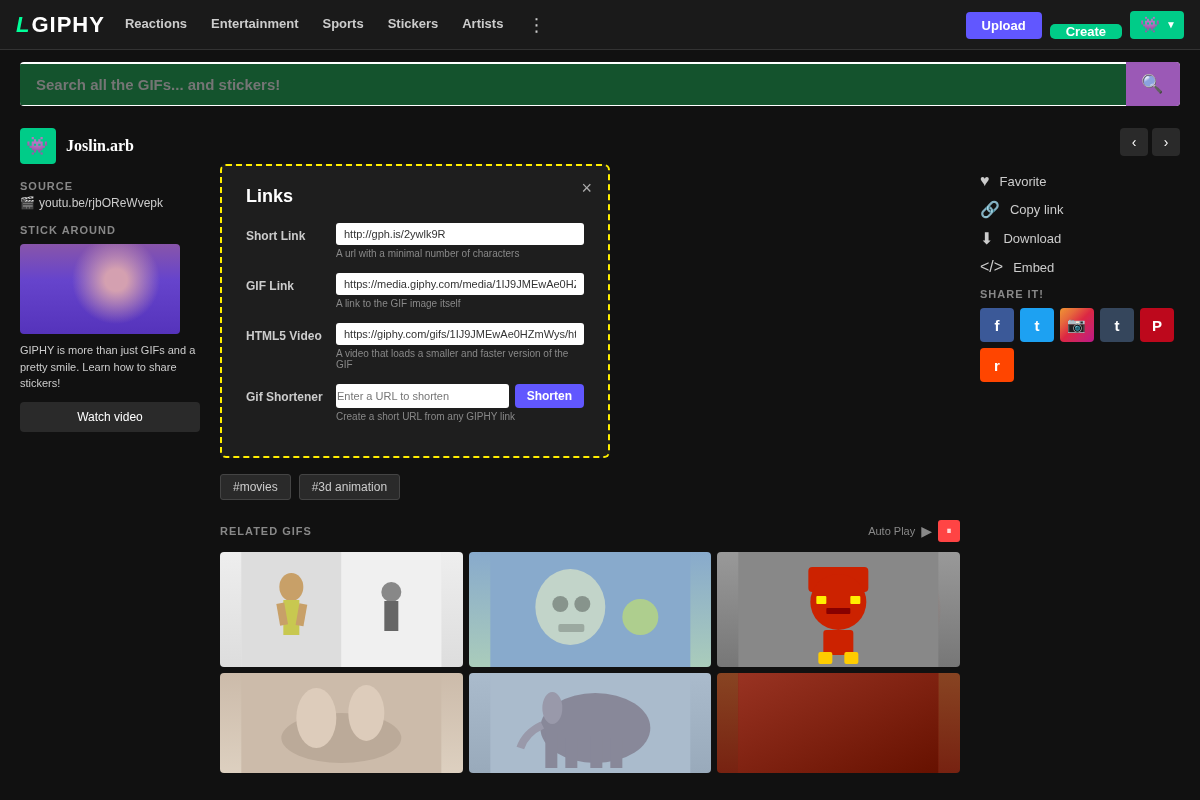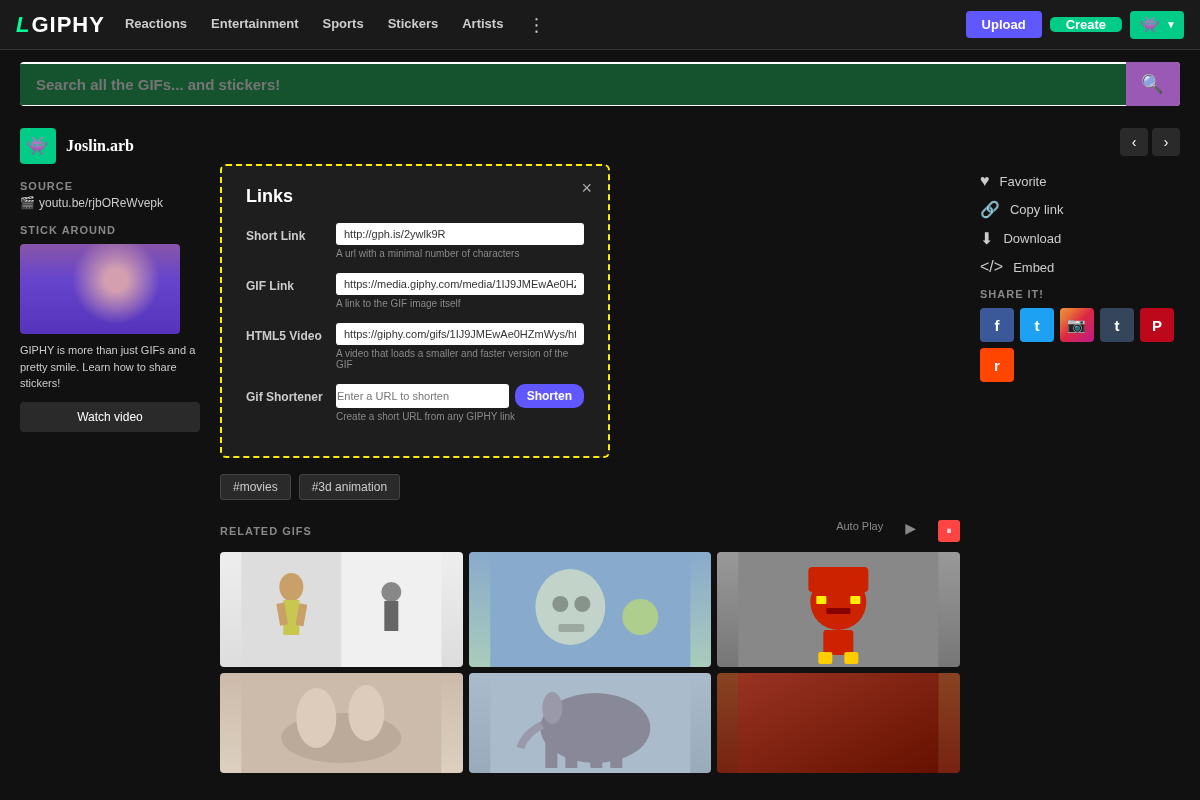--- a/index.html
+++ b/index.html
@@ -56,21 +56,21 @@
       padding: 4px 0;
       border-bottom: 2px solid transparent;
     }
     .nav-dots {
       color: #ccc;
       font-size: 18px;
       cursor: pointer;
     }
     .header-actions {
       display: flex;
-      align-items: center;
+      align-items: flex-end;
       gap: 8px;
     }
     .btn-upload {
       background: #6157ff;
       color: #fff;
       border: none;
       border-radius: 4px;
       padding: 6px 16px;
       font-size: 13px;
       font-weight: bold;
@@ -329,21 +329,21 @@
       border-radius: 3px;
       padding: 5px 1px;
       font-size: 11px;
       color: #999;
       outline: none;
     }
     .shorten-btn {
       background: #6157ff;
       color: #fff;
       border: none;
-      border-radius: 10px;
+      border-radius: 4px;
       padding: 5px 12px;
       font-size: 12px;
       font-weight: bold;
       cursor: pointer;
     }
     .shortener-hint {
       color: #888;
       font-size: 10px;
       margin-top: 3px;
     }
@@ -431,22 +431,22 @@
       margin-bottom: 10px;
     }
     .related-title {
       color: #888;
       font-size: 11px;
       font-weight: bold;
       letter-spacing: 1px;
     }
     .autoplay-controls {
       display: flex;
-      align-items: flex-start;
-      gap: 22px;
+      align-items: center;
+      gap: 6px;
       margin-left: 32px;
     }
     .autoplay-text {
       color: #888;
       font-size: 11px;
     }
     .play-btn {
       background: none;
       border: none;
       color: #888;

